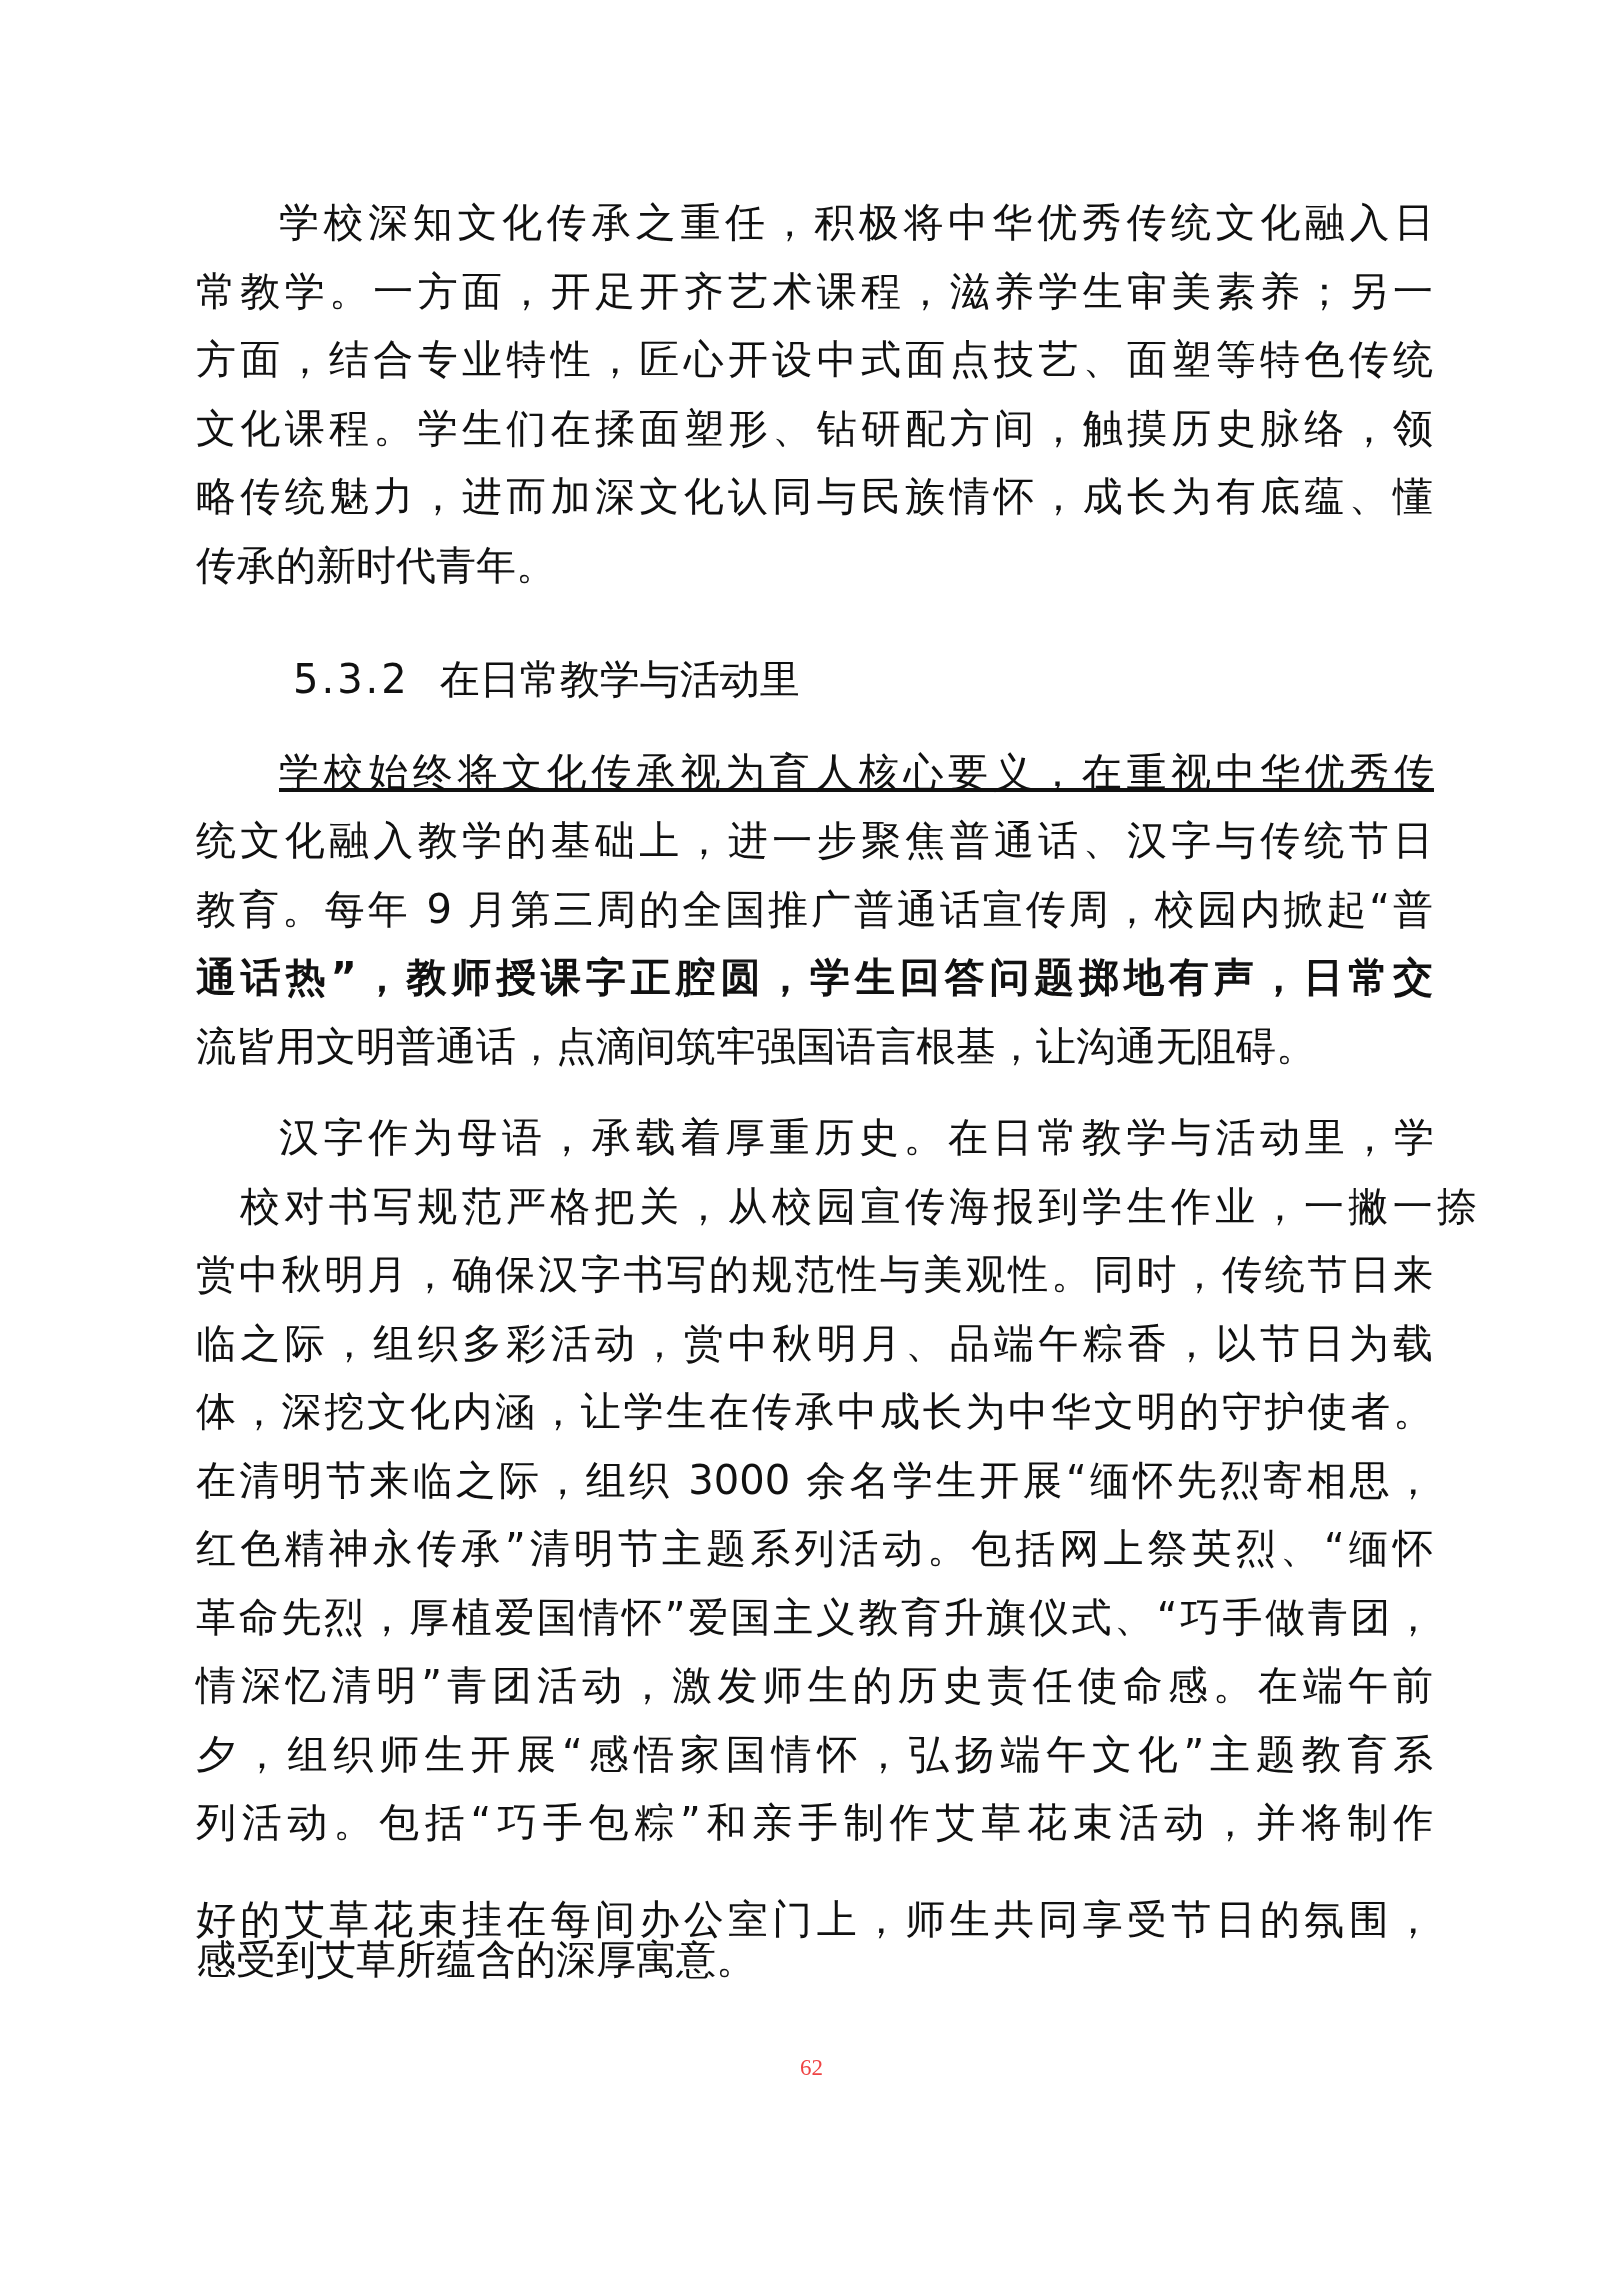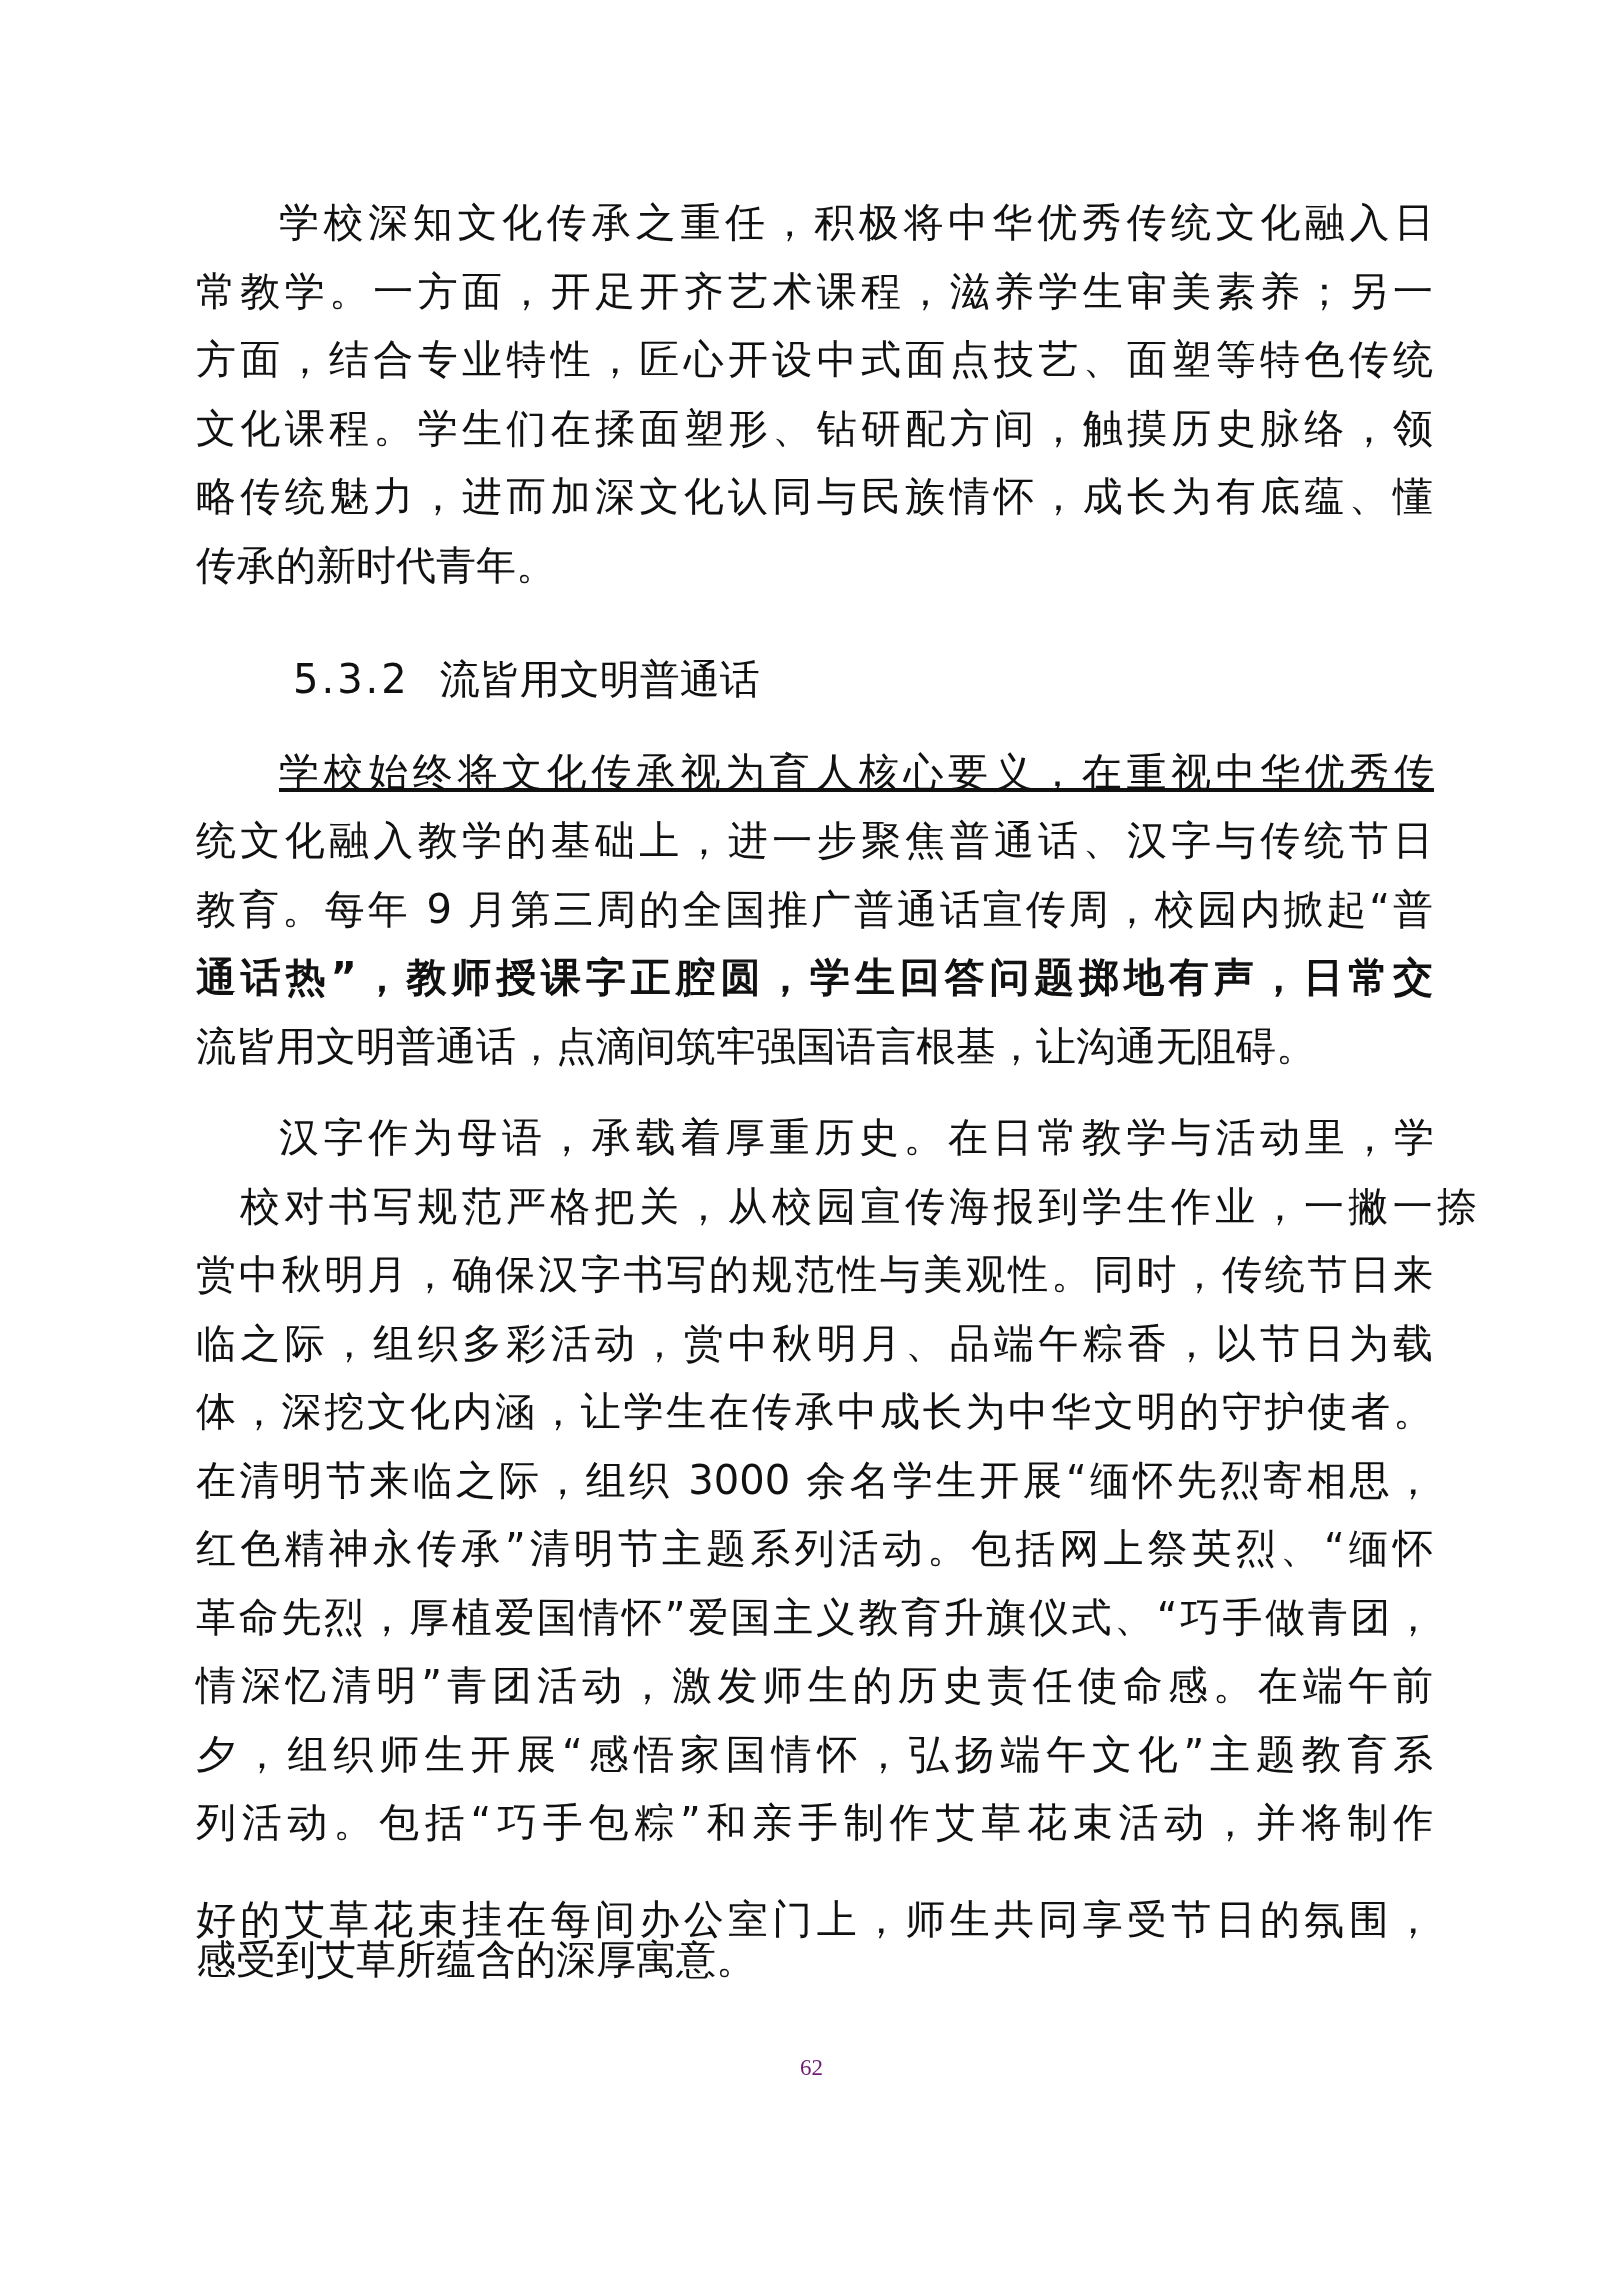--- a/index.html
+++ b/index.html
@@ -20,37 +20,37 @@
   .line.indent { left: 279px; width: 1155px; }
   .heading {
     position: absolute; left: 293px; top: 656px;
     height: 46px; line-height: 46px;
     font-size: 40px; white-space: nowrap;
   }
   .heading .num { margin-right: 30px; letter-spacing: 3px; }
   .page-number {
     position: absolute; left: 0; width: 1623px; top: 2055px;
     text-align: center; font-size: 23px;
-    font-family: "Liberation Serif", "DejaVu Serif", serif; color: #701a75;
+    font-family: "Liberation Serif", "DejaVu Serif", serif; color: #ef4444;
   }
 </style>
 </head>
 <body>
 
 <div class="page">
 
   <div class="line indent" style="top:199px;">学校深知文化传承之重任，积极将中华优秀传统文化融入日</div>
   <div class="line" style="top:268px;">常教学。一方面，开足开齐艺术课程，滋养学生审美素养；另一</div>
   <div class="line" style="top:336px;">方面，结合专业特性，匠心开设中式面点技艺、面塑等特色传统</div>
   <div class="line" style="top:405px;">文化课程。学生们在揉面塑形、钻研配方间，触摸历史脉络，领</div>
   <div class="line" style="top:473px;">略传统魅力，进而加深文化认同与民族情怀，成长为有底蕴、懂</div>
   <div class="line last" style="top:542px;">传承的新时代青年。</div>
 
   <div class="heading">
-    <span class="num">5.3.2</span><span>流皆用文明普通话</span>
+    <span class="num">5.3.2</span><span>在日常教学与活动里</span>
   </div>
 
   <div class="line indent" style="top:749px;text-decoration:underline;">学校始终将文化传承视为育人核心要义，在重视中华优秀传</div>
   <div class="line" style="top:817px;">统文化融入教学的基础上，进一步聚焦普通话、汉字与传统节日</div>
   <div class="line" style="top:886px;">教育。每年 9 月第三周的全国推广普通话宣传周，校园内掀起“普</div>
   <div class="line" style="top:954px;font-weight:bold;">通话热”，教师授课字正腔圆，学生回答问题掷地有声，日常交</div>
   <div class="line last" style="top:1023px;">流皆用文明普通话，点滴间筑牢强国语言根基，让沟通无阻碍。</div>
 
   <div class="line indent" style="top:1114px;">汉字作为母语，承载着厚重历史。在日常教学与活动里，学</div>
   <div class="line" style="top:1183px;margin-left:44px;">校对书写规范严格把关，从校园宣传海报到学生作业，一撇一捺</div>

